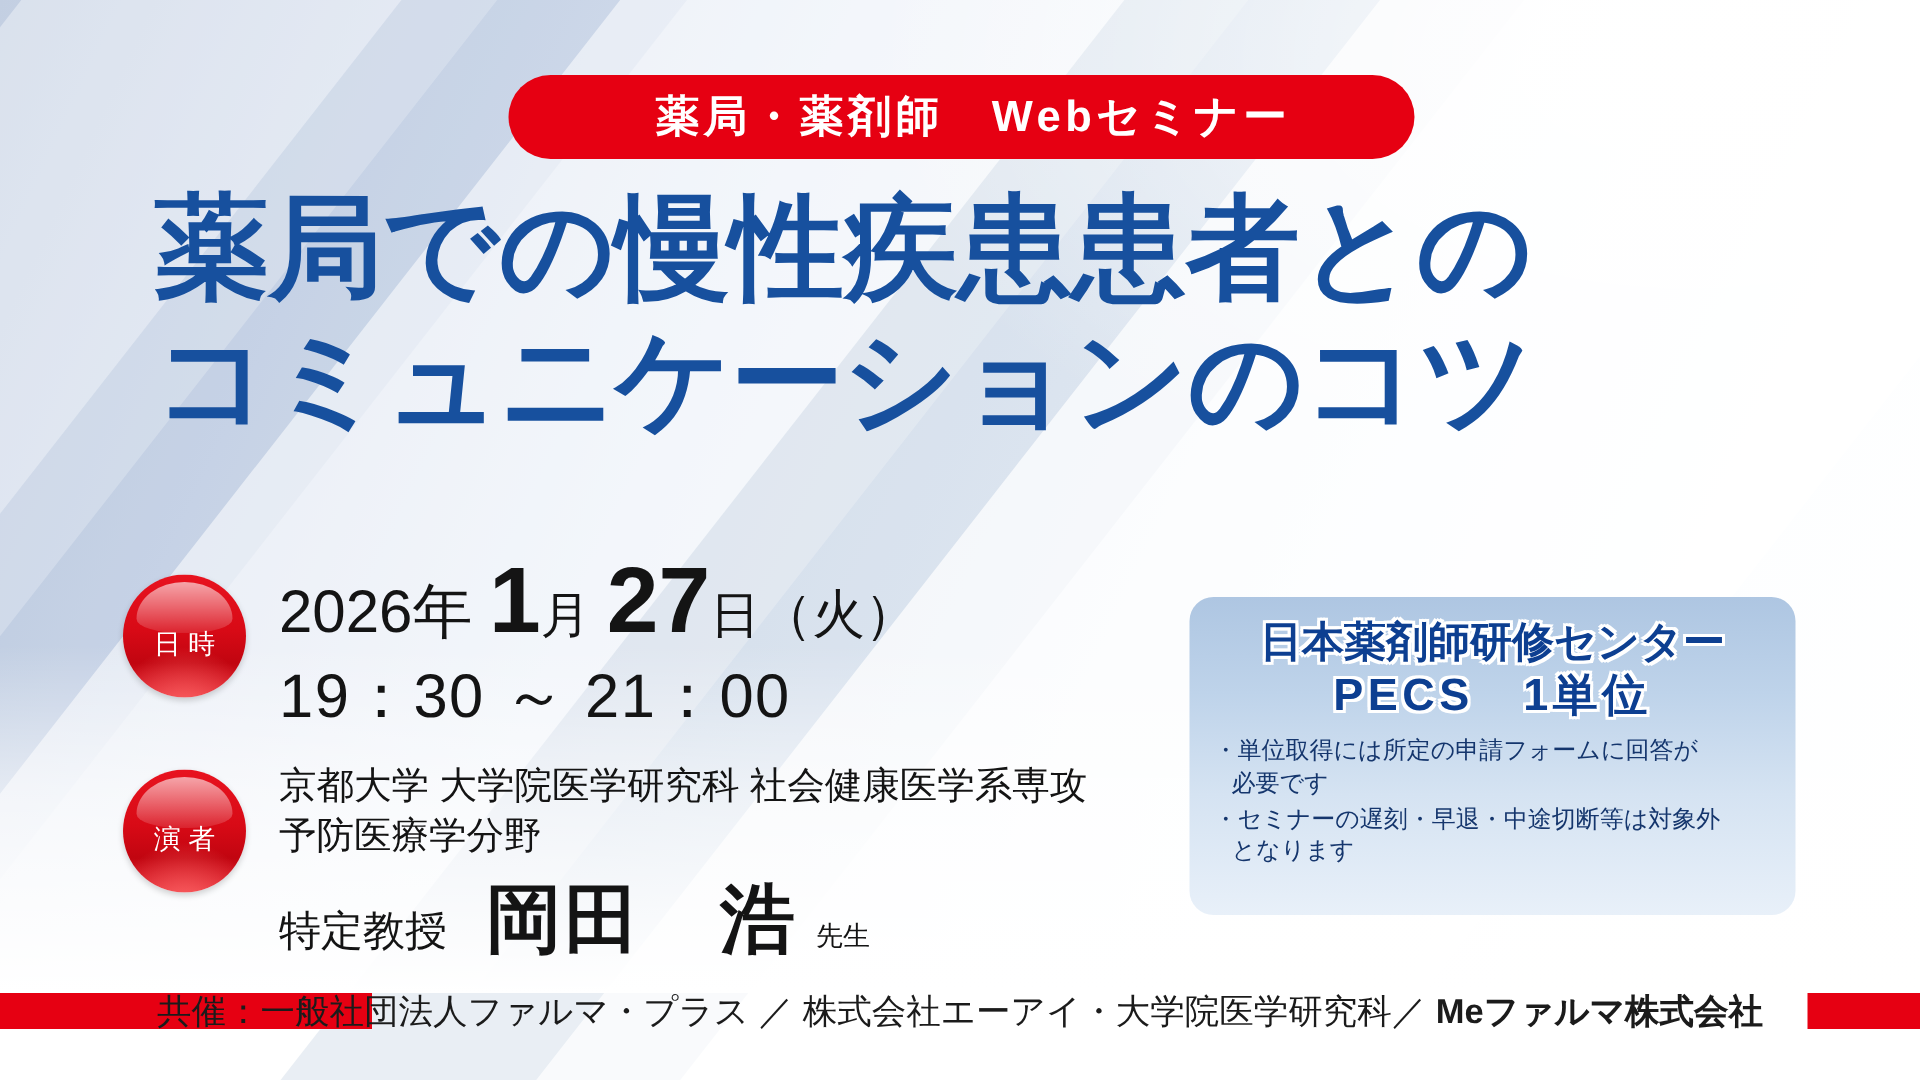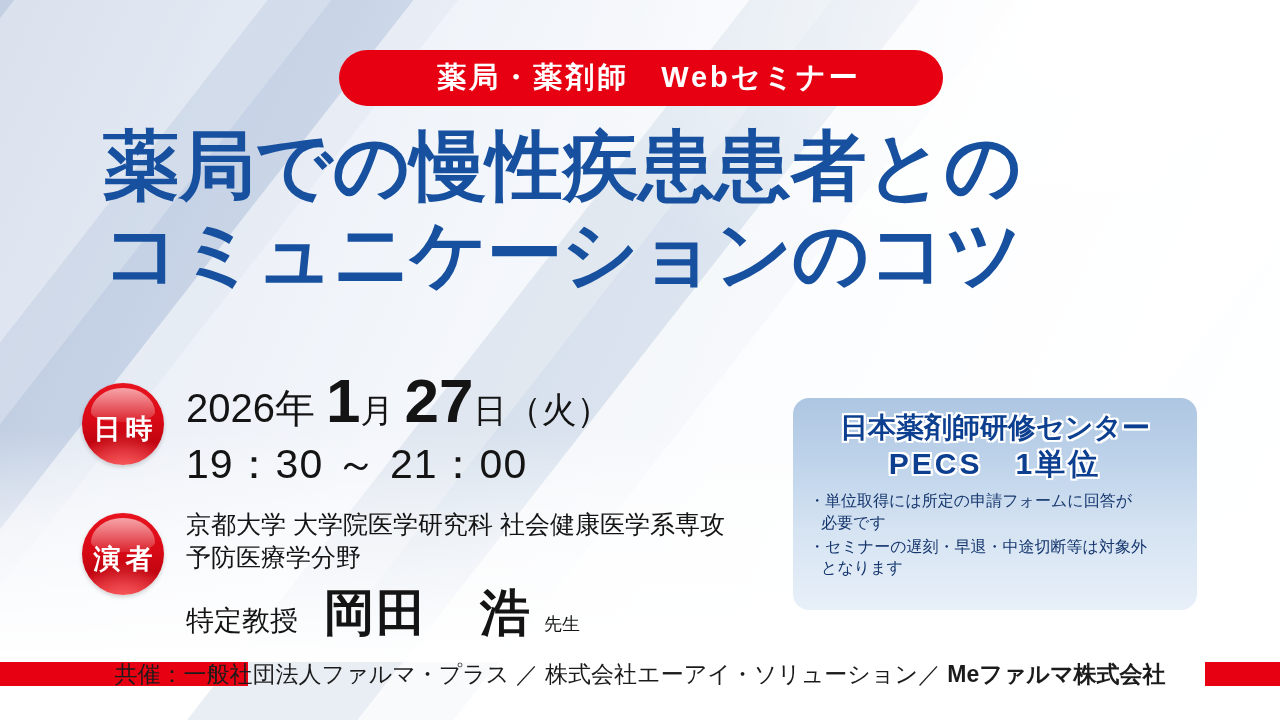--- a/index.html
+++ b/index.html
@@ -115,22 +115,22 @@
     content: "";
     position: absolute;
     left: 9px; top: 5px;
     width: 64px; height: 34px;
     border-radius: 50% 50% 46% 46% / 72% 72% 28% 28%;
     background: linear-gradient(180deg, rgba(255,255,255,0.62) 0%, rgba(255,255,255,0.10) 100%);
   }
   .badge-text {
     position: relative;
     color: #ffffff;
-    font-size: 27px;
-    font-weight: bold;
+    font-size: 18px;
+    font-weight: normal;
     letter-spacing: 5px;
     text-indent: 5px;
     margin-top: 10px;
   }
   #badge-date { left: 82px; top: 383px; }
   #badge-speaker { left: 82px; top: 513px; }
 
   
   .date-block {
     position: absolute;
@@ -304,16 +304,16 @@
       <div class="pecs-note">
         <span>・</span><span>セミナーの遅刻・早退・中途切断等は対象外</span>
         <span class="pecs-note-in">となります</span>
       </div>
     </div>
   </div>
 
   <div class="footer-bar" id="footer-bar-left"></div>
   <div class="footer-bar" id="footer-bar-right"></div>
   <div class="footer-text">
-    <span>共催：一般社団法人ファルマ・プラス ／ 株式会社エーアイ・ソリューション／ </span><span class="footer-strong">Meファルマ株式会社</span>
+    <span>共催：一般社団法人ファルマ・プラス ／ 株式会社エーアイ・大学院医学研究科／ </span><span class="footer-strong">Meファルマ株式会社</span>
   </div>
 
 </div>
 
 </body></html>

